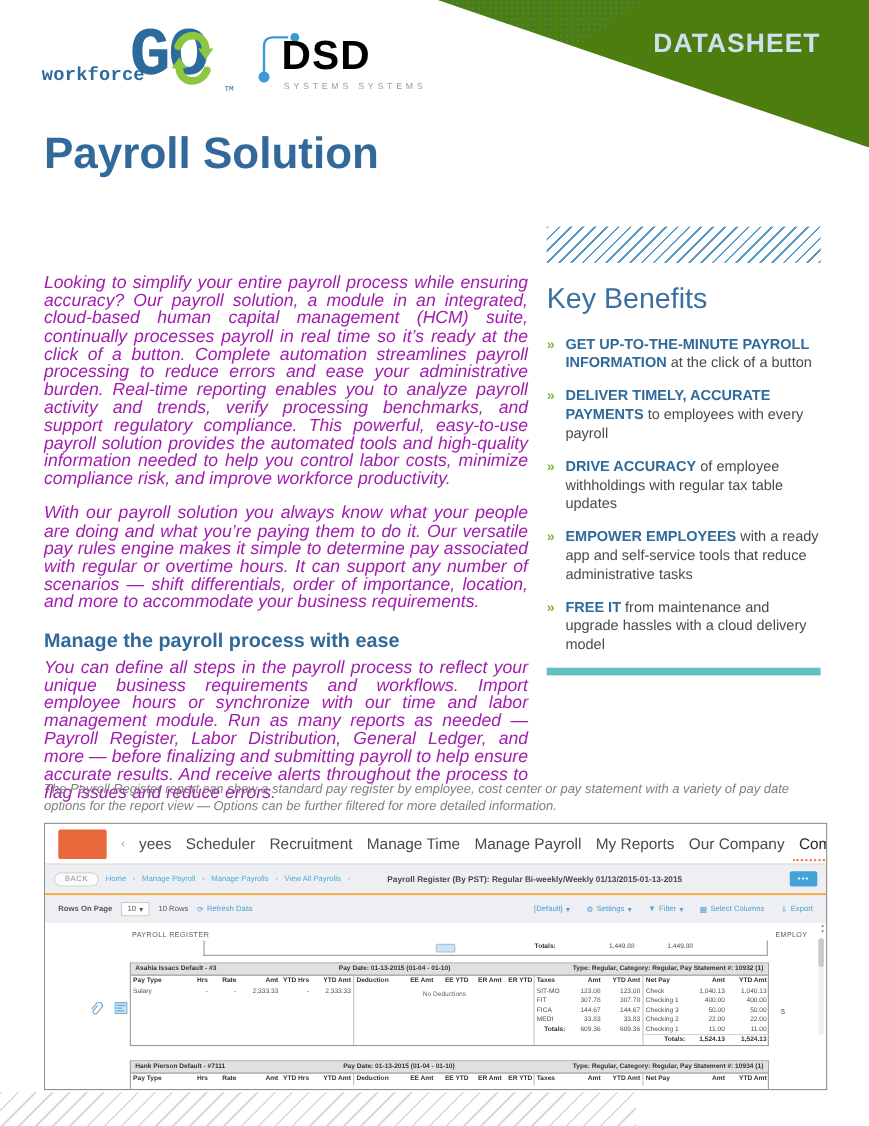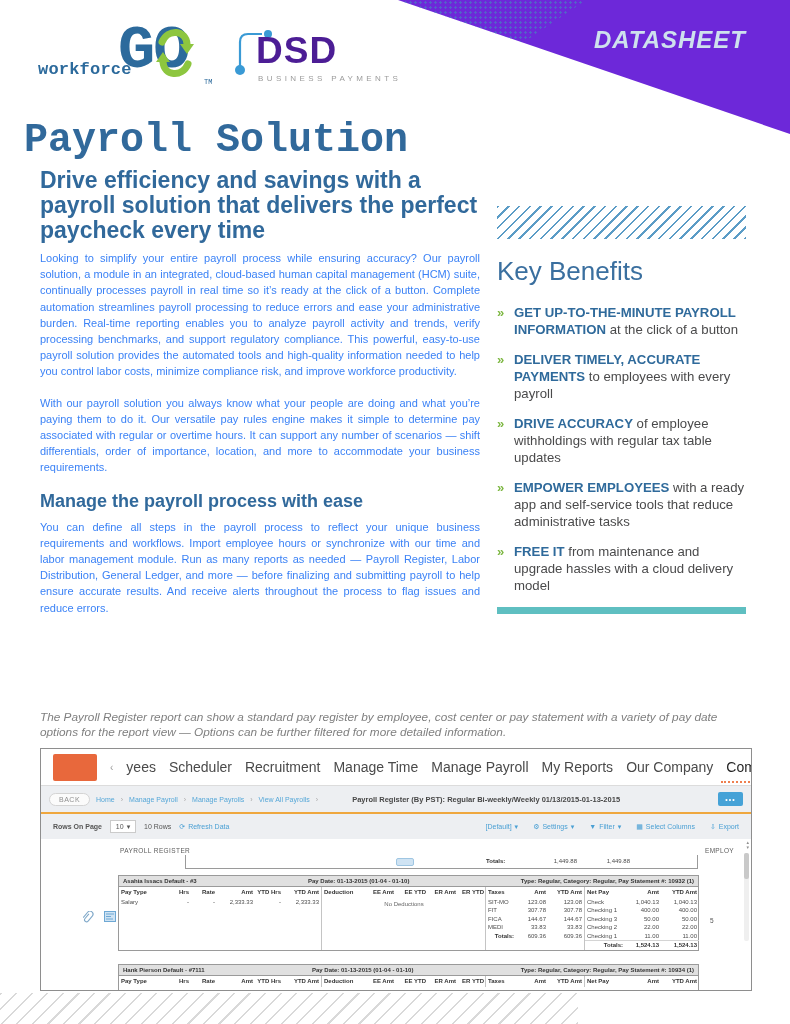--- a/index.html
+++ b/index.html
@@ -10,36 +10,36 @@
     font-family:"Liberation Sans", sans-serif; color:#58595b;
   }
   
   .wf-logo { position:absolute; left:36px; top:12px; width:180px; height:96px;font-family:Liberation Mono, monospace; }
   .wf-word { position:absolute; left:2px; top:48px; font-size:17px; font-weight:bold; color:#2c6a9c; letter-spacing:.2px; }
   .wf-go { position:absolute; left:82px; top:8px; font-size:62px; font-weight:bold; color:#2c6a9c; line-height:1; letter-spacing:-2px; }
   .wf-arrow { position:absolute; left:118px; top:12px; }
   .wf-tm { position:absolute; left:168px; top:66px; font-size:7px; color:#2c6a9c; }
   .dsd-logo { position:absolute; left:232px; top:24px; width:170px; height:72px; }
   .dsd-mark { position:absolute; left:0; top:2px; }
-  .dsd-word { position:absolute; left:24px; top:6px; font-size:37px; font-weight:bold; color:#4c1d95; letter-spacing:1px; }
+  .dsd-word { position:absolute; left:24px; top:6px; font-size:37px; font-weight:bold; color:#000000; letter-spacing:1px; }
   .dsd-tag { position:absolute; left:26px; top:50px; font-size:8px; letter-spacing:3.4px; color:#9b9b9b; }
   .banner { position:absolute; right:0; top:0; width:392px; height:134px;
-    background:#6d28d9; clip-path:polygon(0 0, 100% 0, 100% 100%);font-style:italic; }
+    background:#4d7c0f; clip-path:polygon(0 0, 100% 0, 100% 100%); }
   .banner::after { content:""; position:absolute; inset:0;
     background:radial-gradient(#3f8fba 1px, transparent 1.1px); background-size:5px 5px;
     clip-path:polygon(0 0, 48% 0, 0 95%); opacity:.55; }
   .banner-label { position:absolute; right:44px; top:26px; font-size:24px; font-weight:bold;
     color:#cee1ed; letter-spacing:1px; }
   
-  .doc-title { position:absolute; left:24px; top:118px; font-size:40px; font-weight:bold; color:#31699b;font-family:Liberation Mono, monospace; }
+  .doc-title { position:absolute; left:40px; top:118px; font-size:40px; font-weight:bold; color:#31699b; }
   .doc-subtitle { position:absolute; left:40px; top:168px; width:452px; font-size:23px; font-weight:bold;
     color:#31699b; line-height:25px; }
   
   .leftcol { position:absolute; left:40px; top:250px; width:440px; }
-  .leftcol p { font-size:11px; line-height:16.2px; text-align:justify; color:#3b82f6; margin-bottom:15px; }
+  .leftcol p { font-size:16px; line-height:16.2px; text-align:justify; color:#a21caf; margin-bottom:15px;font-style:italic; }
   .section-h { font-size:18px; font-weight:bold; color:#31699b; margin:4px 0 7px; }
   .sidebar { position:absolute; left:497px; top:206px; width:249px; }
   .hatch-blue { width:249px; height:33px;
     background:repeating-linear-gradient(135deg, #5b9cc6 0 1.7px, transparent 1.7px 7.6px); }
   .kb-title { margin-top:17px; font-size:26px; color:#3a6f9f; }
   .kb-list { list-style:none; margin-top:17px; }
   .kb-item { display:flex; margin-bottom:13px; }
   .kb-chev { width:17px; flex:0 0 17px; color:#7db742; font-weight:bold; font-size:13px; line-height:17px; }
   .kb-text { font-size:13.2px; line-height:17px; color:#4a4a4b; }
   .kb-text b { color:#2f6a9b; }
@@ -132,29 +132,28 @@
     <span class="wf-tm">TM</span>
   </div>
 
   <div class="dsd-logo">
     <svg class="dsd-mark" width="60" height="56" viewBox="0 0 60 56">
       <path d="M8 40 L8 16 Q8 8 16 8 L30 8" fill="none" stroke="#3a9ad5" stroke-width="2.2"></path>
       <circle cx="8" cy="44" r="5" fill="#3a9ad5"></circle>
       <circle cx="36" cy="8" r="4" fill="#3a9ad5"></circle>
     </svg>
     <span class="dsd-word">DSD</span>
-    <span class="dsd-tag">BUSINESS PAYMENTS</span>
+    <span class="dsd-tag">SYSTEMS SYSTEMS</span>
   </div>
 
   <div class="banner">
     <span class="banner-label">DATASHEET</span>
   </div>
 
   <h1 class="doc-title">Payroll Solution</h1>
-  <h2 class="doc-subtitle">Drive efficiency and savings with a payroll solution that delivers the perfect paycheck every time</h2>
 
   <div class="leftcol">
     <p>Looking to simplify your entire payroll process while ensuring accuracy? Our payroll solution, a module in an integrated, cloud-based human capital management (HCM) suite, continually processes payroll in real time so it’s ready at the click of a button. Complete automation streamlines payroll processing to reduce errors and ease your administrative burden. Real-time reporting enables you to analyze payroll activity and trends, verify processing benchmarks, and support regulatory compliance. This powerful, easy-to-use payroll solution provides the automated tools and high-quality information needed to help you control labor costs, minimize compliance risk, and improve workforce productivity.</p>
     <p>With our payroll solution you always know what your people are doing and what you’re paying them to do it. Our versatile pay rules engine makes it simple to determine pay associated with regular or overtime hours. It can support any number of scenarios — shift differentials, order of importance, location, and more to accommodate your business requirements.</p>
     <h3 class="section-h">Manage the payroll process with ease</h3>
     <p>You can define all steps in the payroll process to reflect your unique business requirements and workflows. Import employee hours or synchronize with our time and labor management module. Run as many reports as needed — Payroll Register, Labor Distribution, General Ledger, and more — before finalizing and submitting payroll to help ensure accurate results. And receive alerts throughout the process to flag issues and reduce errors.</p>
   </div>
 
   <aside class="sidebar">
     <div class="hatch-blue"></div>

